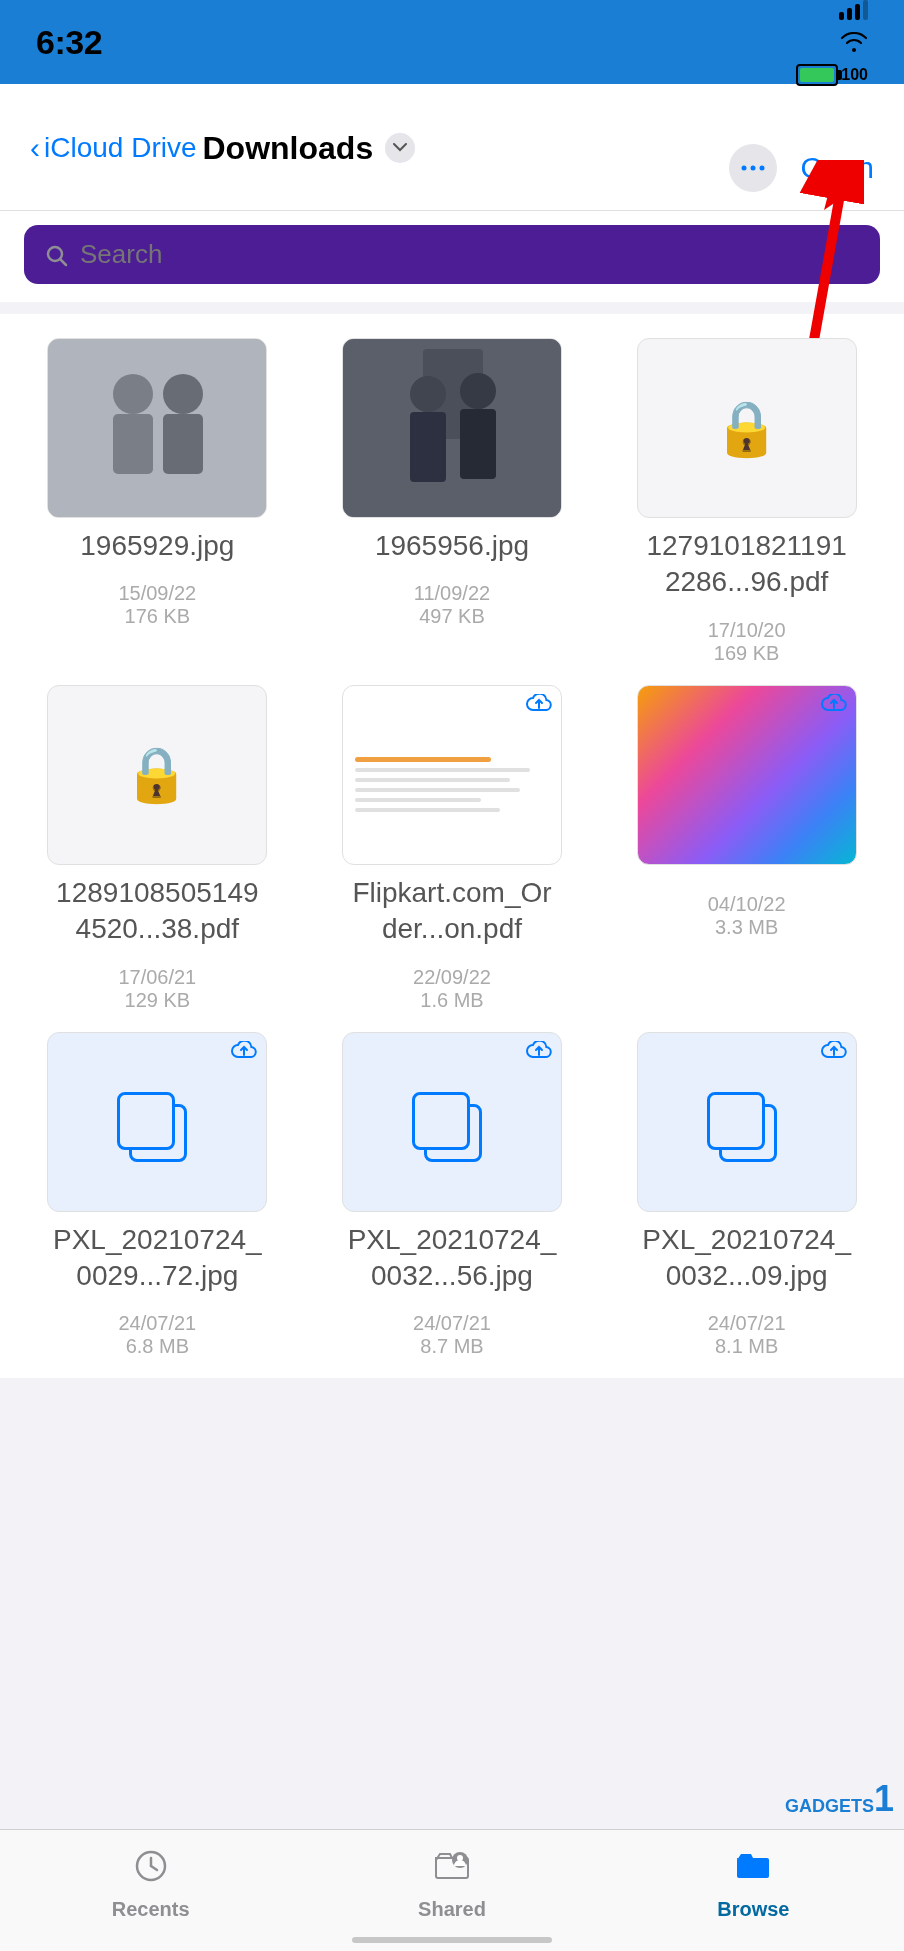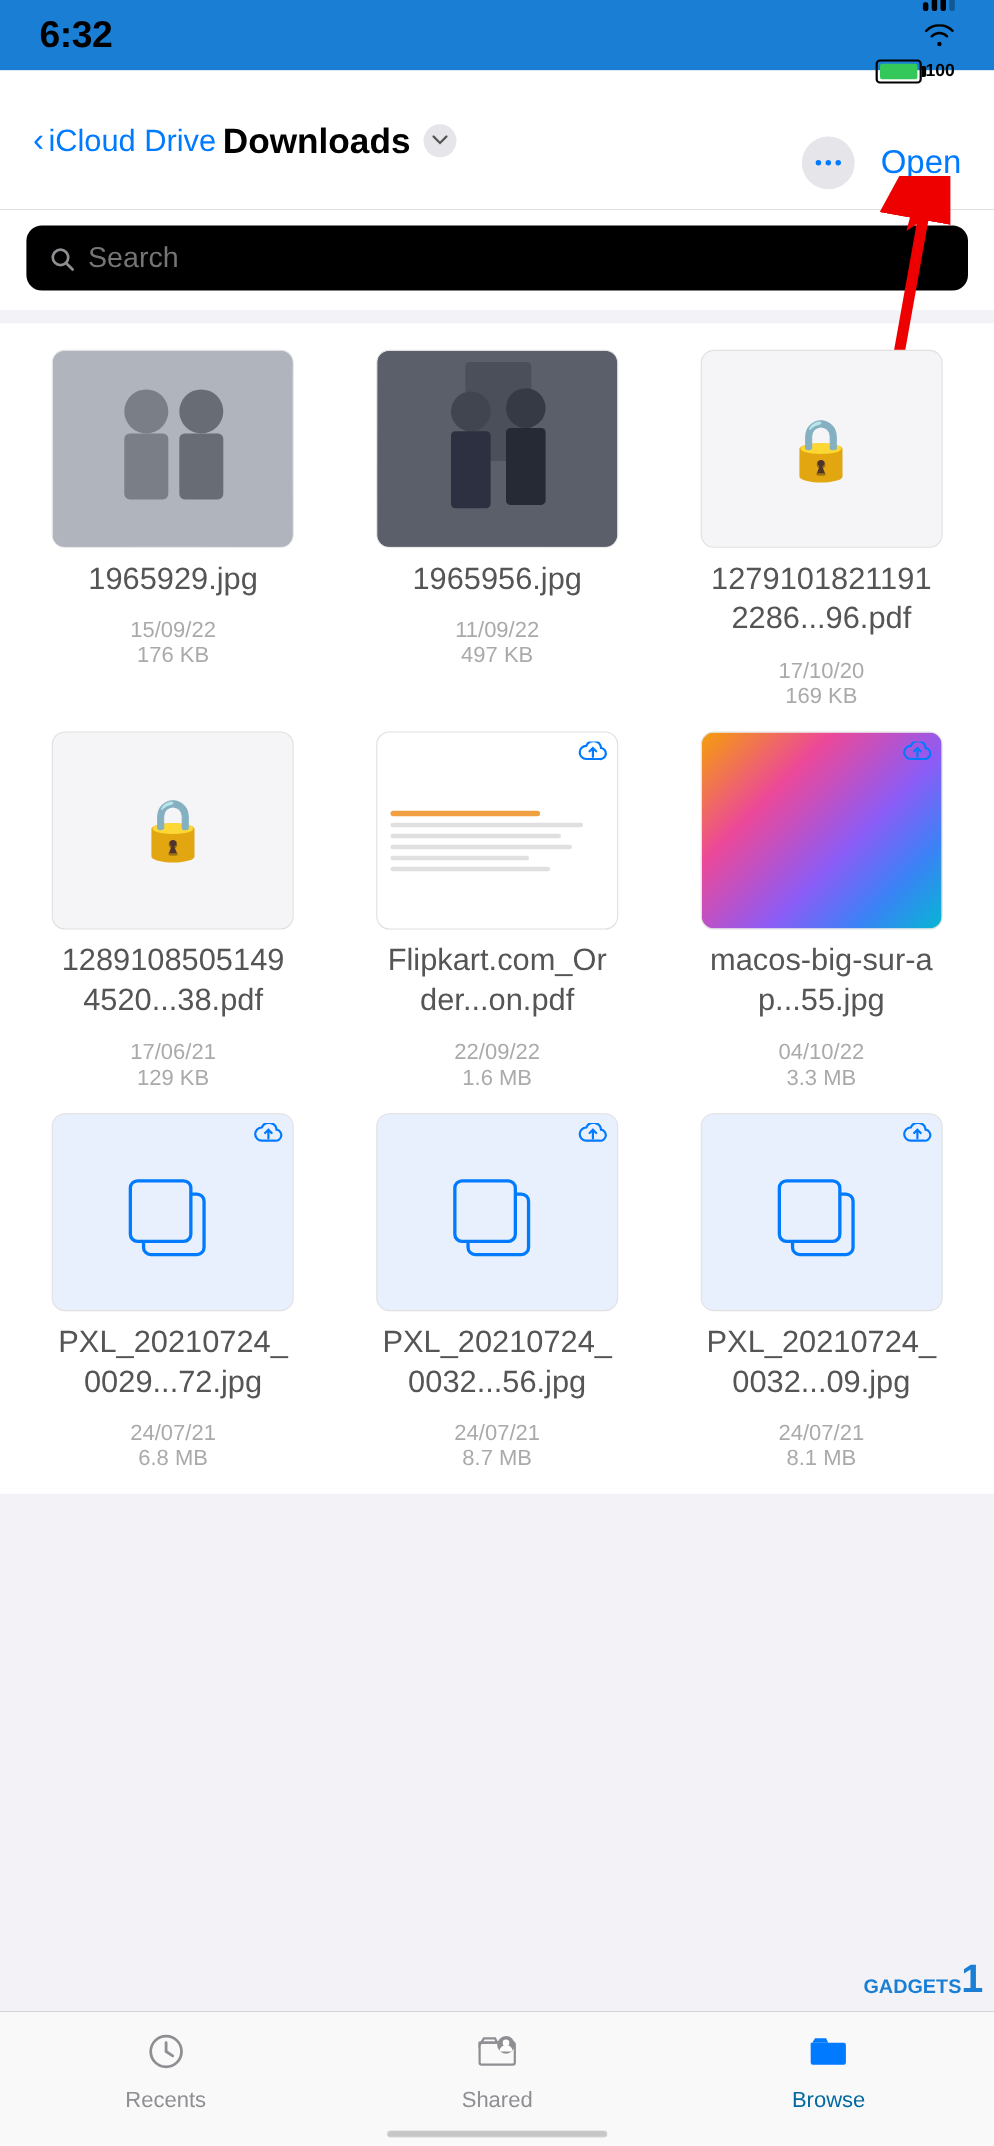--- a/index.html
+++ b/index.html
@@ -8,21 +8,21 @@
       min-height: 1951px;
       background: #f2f2f7;
       font-family: -apple-system, BlinkMacSystemFont, 'SF Pro Display', 'Helvetica Neue', Arial, sans-serif;
       position: relative;
       overflow-x: hidden;
     }
 
     
     .status-bar {
       background: #1a7fd4;
-      height: 64px;
+      height: 84px;
       display: flex;
       align-items: center;
       justify-content: space-between;
       padding: 0 36px;
     }
     .status-time {
       font-size: 34px;
       font-weight: 700;
       color: #000;
       letter-spacing: -0.5px;
@@ -154,21 +154,21 @@
       font-size: 30px;
       font-weight: 500;
     }
 
     
     .search-container {
       background: #fff;
       padding: 14px 24px 18px;
     }
     .search-bar {
-      background: #000000;
+      background: #4c1d95;
       border-radius: 14px;
       display: flex;
       align-items: center;
       padding: 14px 20px;
       gap: 12px;
     }
     .search-input {
       font-size: 26px;
       color: #8e8e93;
       background: transparent;
@@ -250,20 +250,21 @@
       position: fixed;
       bottom: 0;
       left: 0;
       width: 904px;
       background: #f9f9f9;
       border-top: 1px solid #d0d0d0;
       display: flex;
       align-items: center;
       justify-content: space-around;
       padding: 18px 0 30px;
+      font-weight: bold;
     }
     .tab-item {
       display: flex;
       flex-direction: column;
       align-items: center;
       gap: 6px;
       cursor: pointer;
       min-width: 120px;
     }
     .tab-icon {
@@ -490,21 +491,20 @@
       <div class="file-thumbnail thumb-macos">
 
         <div style="position:absolute;top:8px;right:8px;">
           <svg width="28" height="22" viewBox="0 0 28 22">
             <path d="M14 14V6M11 9l3-3 3 3" stroke="#007aff" stroke-width="2" stroke-linecap="round" fill="none"></path>
             <path d="M20 16H8a6 6 0 1 1 0-12 7 7 0 0 1 13.4 2A5 5 0 0 1 20 16z" stroke="#007aff" stroke-width="2" fill="none"></path>
           </svg>
         </div>
       </div>
       <div class="file-info">
-        <div class="file-name">macos-big-sur-ap...55.jpg</div>
         <div class="file-date">04/10/22</div>
         <div class="file-size">3.3 MB</div>
       </div>
     </div>
 
     <div class="file-item">
       <div class="file-thumbnail thumb-pxl">
         <div style="position:absolute;top:8px;right:8px;">
           <svg width="28" height="22" viewBox="0 0 28 22">
             <path d="M14 14V6M11 9l3-3 3 3" stroke="#007aff" stroke-width="2" stroke-linecap="round" fill="none"></path>

